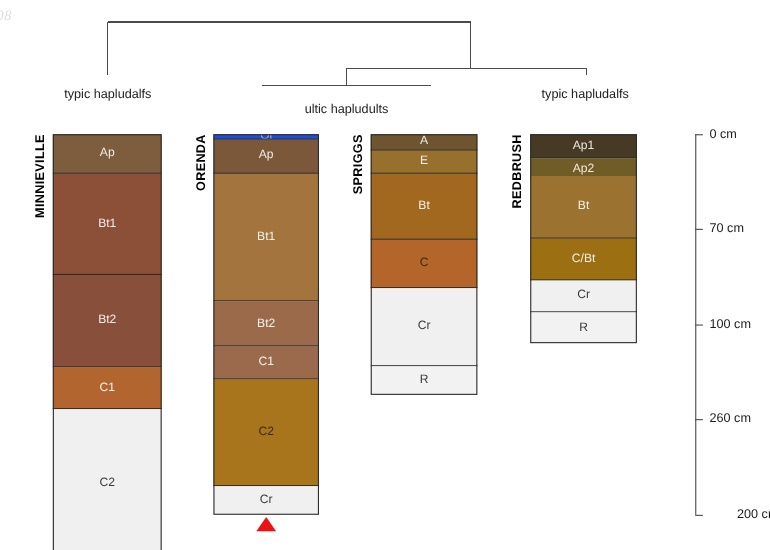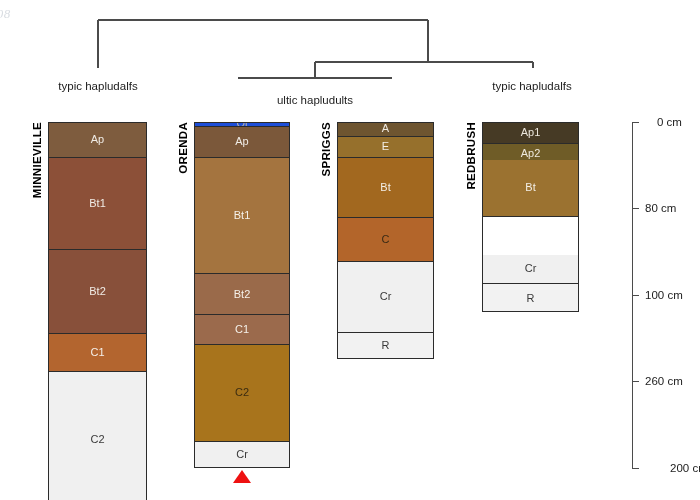--- a/index.html
+++ b/index.html
@@ -221,37 +221,40 @@
       <div class="profile" style="left: 482px; top: 121.5px; width: 97px; height: 190.41px;">
         <div class="horizon" style="top: 0px; height: 22.503px; background: rgb(70, 58, 37);">
           <span class="horizon-label" style="color: rgb(236, 231, 221);">Ap1</span>
         </div>
         <div class="horizon" style="top: 22.503px; height: 20px; background: rgb(111, 92, 39);">
           <span class="horizon-label" style="color: rgb(239, 234, 222);">Ap2</span>
         </div>
         <div class="horizon" style="top: 38.082px; height: 57.123px; background: rgb(155, 114, 48);">
           <span class="horizon-label" style="color: rgb(243, 239, 231);">Bt</span>
         </div>
+        <div class="horizon" style="top: 95.205px; height: 38.082px; background: rgb(156, 112, 18);">
+          <span class="horizon-label" style="color: rgb(240, 236, 226);">C/Bt</span>
+        </div>
         <div class="horizon" style="top: 133.287px; height: 29.427px; background: rgb(240, 240, 240);">
           <span class="horizon-label" style="color: rgb(58, 58, 58);">Cr</span>
         </div>
         <div class="horizon" style="top: 162.714px; height: 27.696px; background: rgb(242, 242, 242); border-bottom: none;">
           <span class="horizon-label" style="color: rgb(58, 58, 58);">R</span>
         </div>
         <div class="profile-frame" style="width: 97px; height: 190.41px;"></div>
       </div>
       <div class="profile-name" style="left: 465px; top: 121.5px;">REDBRUSH</div>
     </div>
   <div id="axis-layer">
       <div class="depth-axis" style="left: 632px; top: 121.5px; width: 60px; height: 346.2px;">
         <div class="axis-spine" style="height: 346.2px;"></div>
         <div class="axis-tick" style="top: 0px;"></div>
-        <div class="axis-tick-label" style="top: 0px; margin-left: 12px;">0 cm</div>
+        <div class="axis-tick-label" style="top: 0px;">0 cm</div>
         <div class="axis-tick" style="top: 86.55px;"></div>
-        <div class="axis-tick-label" style="top: 86.55px;">80 cm</div>
+        <div class="axis-tick-label" style="top: 86.55px;">70 cm</div>
         <div class="axis-tick" style="top: 173.1px;"></div>
         <div class="axis-tick-label" style="top: 173.1px; text-align: right;">100 cm</div>
         <div class="axis-tick" style="top: 259.65px;"></div>
         <div class="axis-tick-label" style="top: 259.65px;">260 cm</div>
         <div class="axis-tick" style="top: 346.2px;"></div>
         <div class="axis-tick-label" style="top: 346.2px; margin-left: 25px;">200 cm</div>
       </div>
     </div>
 
 </div>

